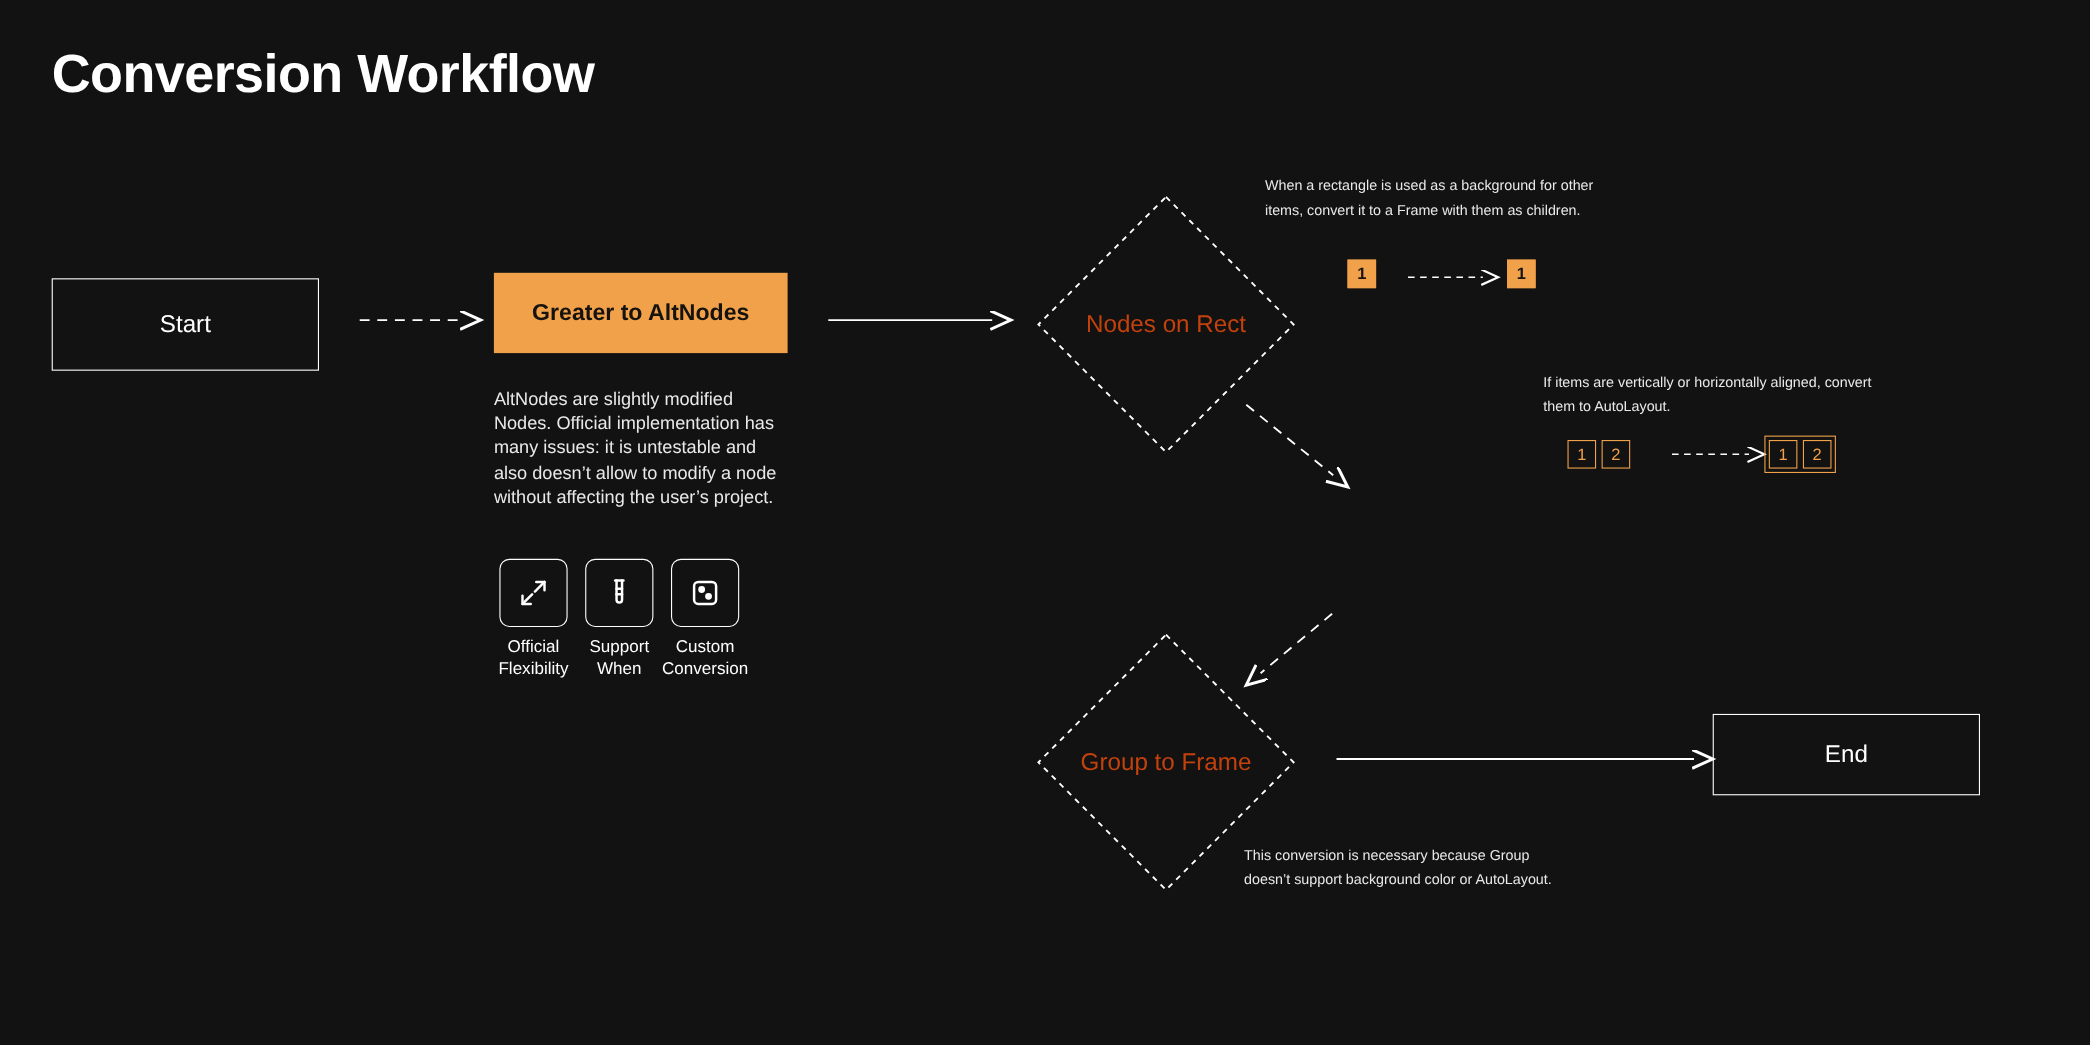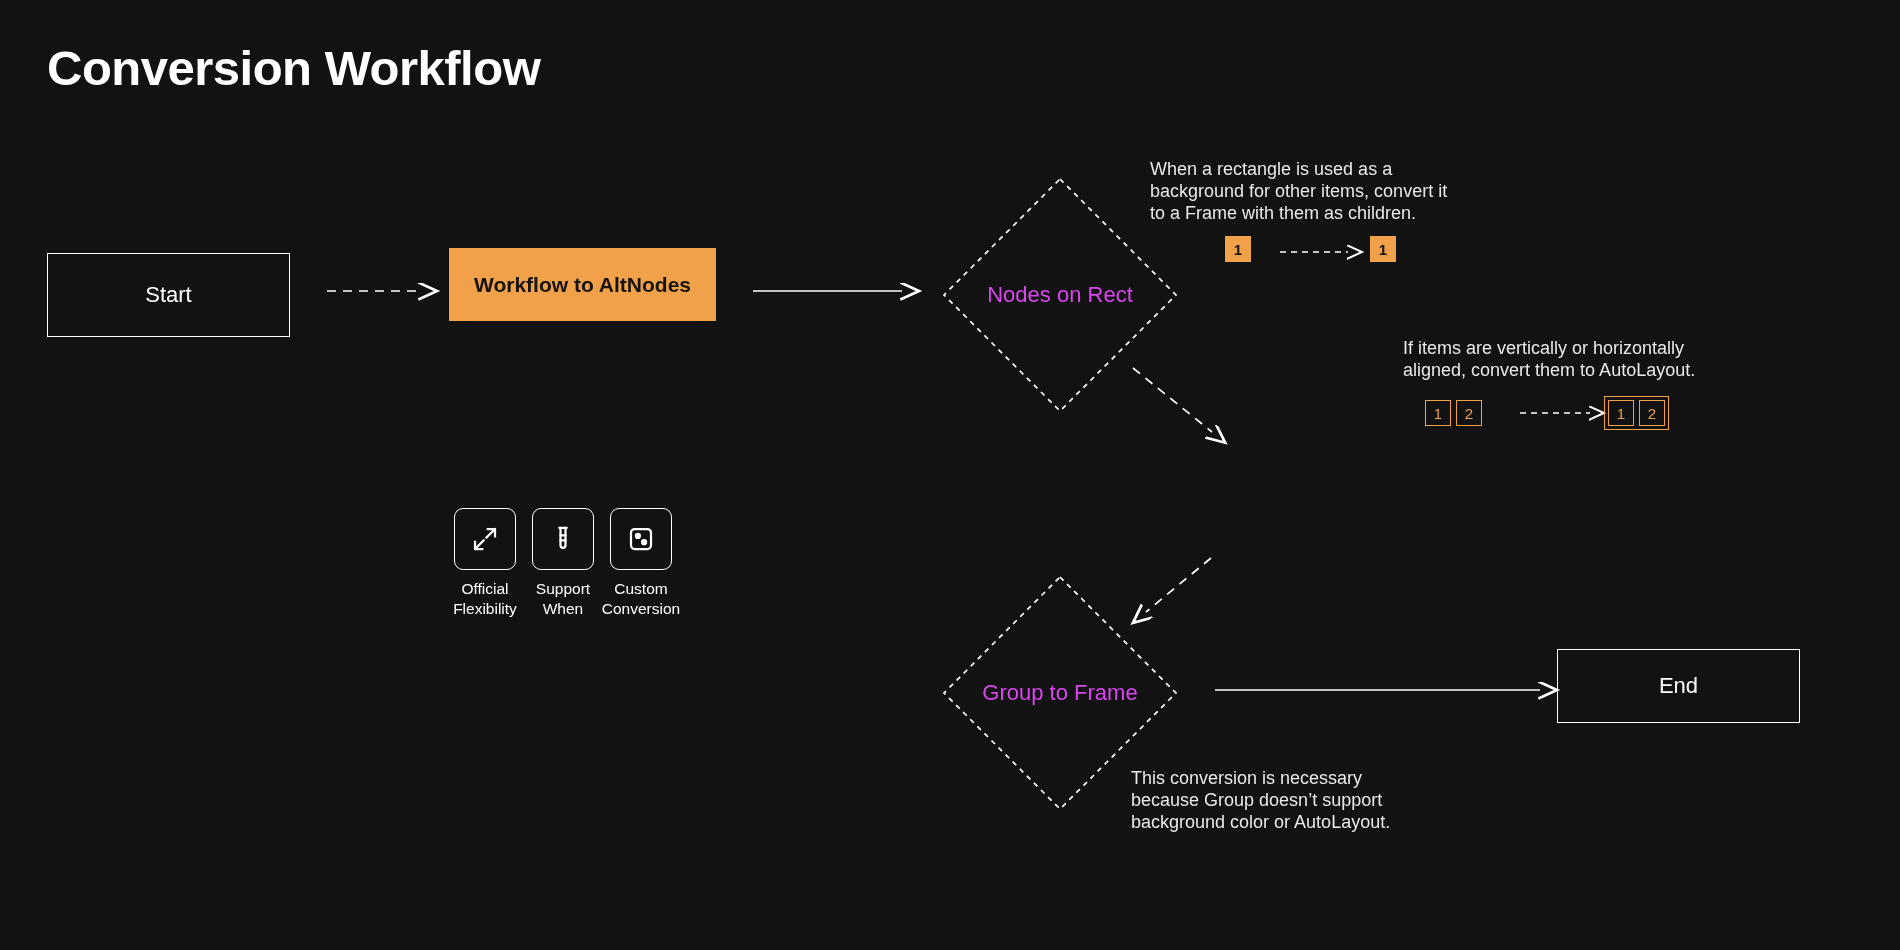--- a/index.html
+++ b/index.html
@@ -79,39 +79,39 @@
   .diamond-label {
     position: absolute;
     left: 0;
     top: 0;
     width: 100%;
     height: 100%;
     display: flex;
     align-items: center;
     justify-content: center;
     font-size: 22px;
-    color: #d946ef;
+    color: #c2410c;
     white-space: nowrap;
   }
   #diamond-nodes-on-rect { left: 941px; top: 176px; width: 238px; height: 238px; }
   #diamond-auto-autolayout { left: 1215px; top: 375px; width: 238px; height: 238px; }
   #diamond-group-to-frame { left: 941px; top: 574px; width: 238px; height: 238px; }
 
   
   #connectors {
     position: absolute;
     left: 0; top: 0;
     width: 1900px;
     height: 950px;
     pointer-events: none;
   }
   
   .note {
     position: absolute;
-    font-size: 18px;
+    font-size: 13px;
     line-height: 22px;
     color: #e9e9e9;
   }
   #altnodes-desc {
     left: 449px;
     top: 352px;
     width: 272px;
     font-size: 16.5px;
     line-height: 22.2px;
   }
@@ -232,23 +232,24 @@
 
     <line x1="1280" y1="252" x2="1348" y2="252" stroke="#ffffff" stroke-width="1.4" stroke-dasharray="6 5" marker-end="url(#arrow-accent)"></line>
     <line x1="1520" y1="413" x2="1590" y2="413" stroke="#ffffff" stroke-width="1.4" stroke-dasharray="6 5" marker-end="url(#arrow-accent)"></line>
   </svg>
 
   <div class="node-box" id="start-node">
     <span>Start</span>
   </div>
 
   <div class="node-box" id="convert-node">
-    <span>Workflow to AltNodes</span>
-  </div>
-
+    <span>Greater to AltNodes</span>
+  </div>
+
+  <div class="note" id="altnodes-desc">AltNodes are slightly modified Nodes. Official implementation has many issues: it is untestable and also doesn’t allow to modify a node without affecting the user’s project.</div>
 
   <div id="features">
     <div class="feature">
       <div class="feature-box">
         <svg width="30" height="30" viewBox="0 0 24 24" fill="none" stroke="#ffffff" stroke-width="1.8" stroke-linecap="round" stroke-linejoin="round">
           <polyline points="14,4 20,4 20,10"></polyline>
           <polyline points="10,20 4,20 4,14"></polyline>
           <line x1="20" y1="4" x2="13" y2="11"></line>
           <line x1="4" y1="20" x2="11" y2="13"></line>
         </svg>

